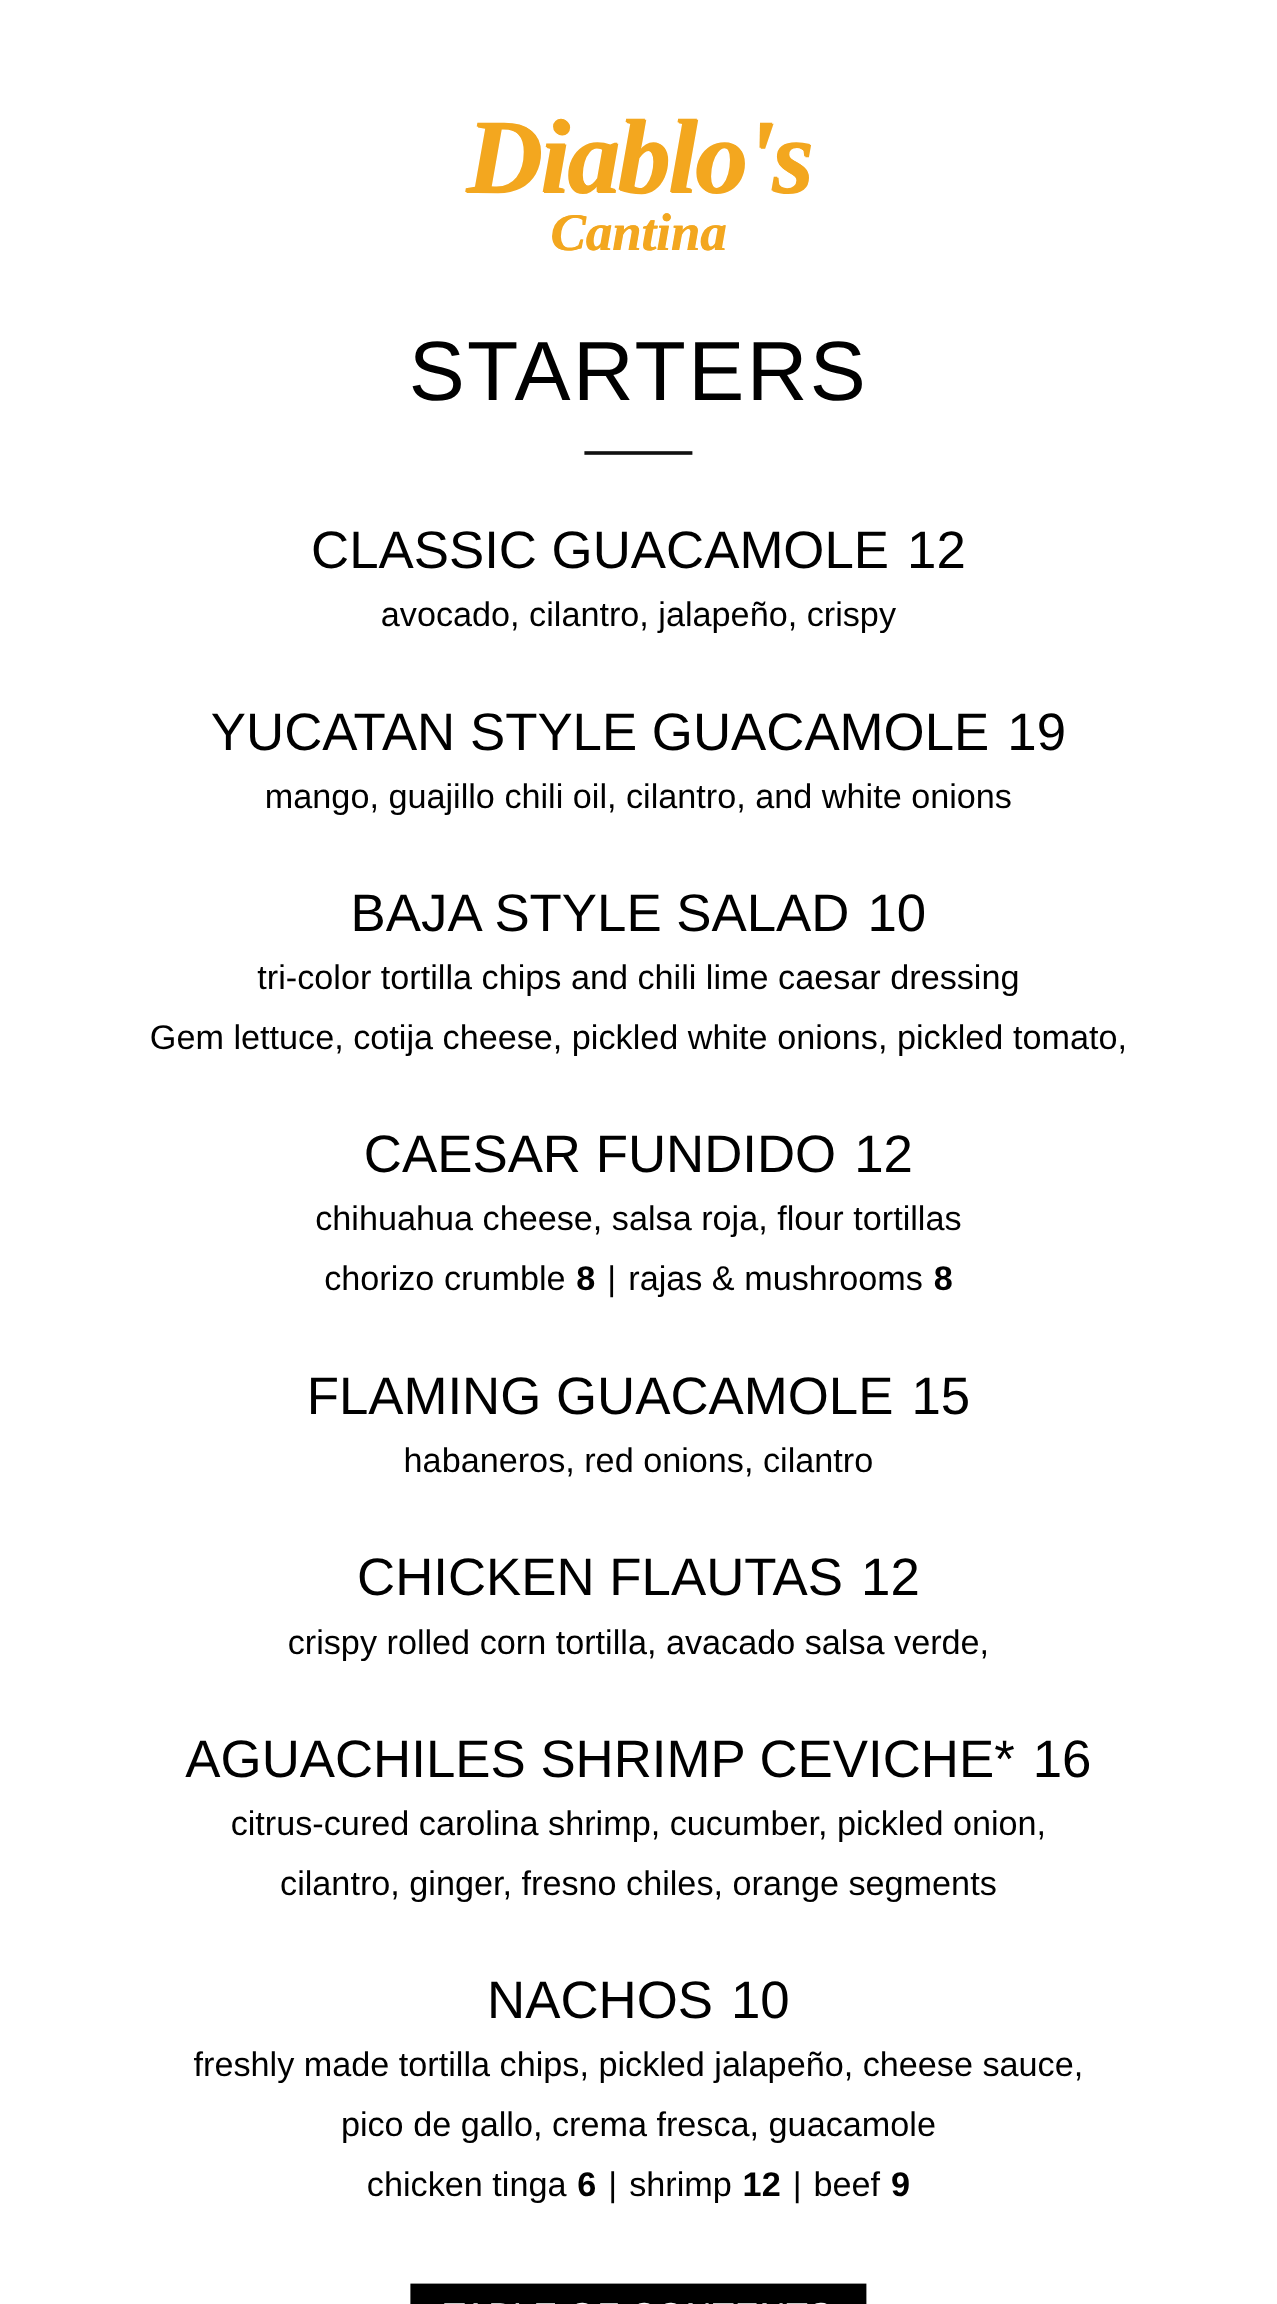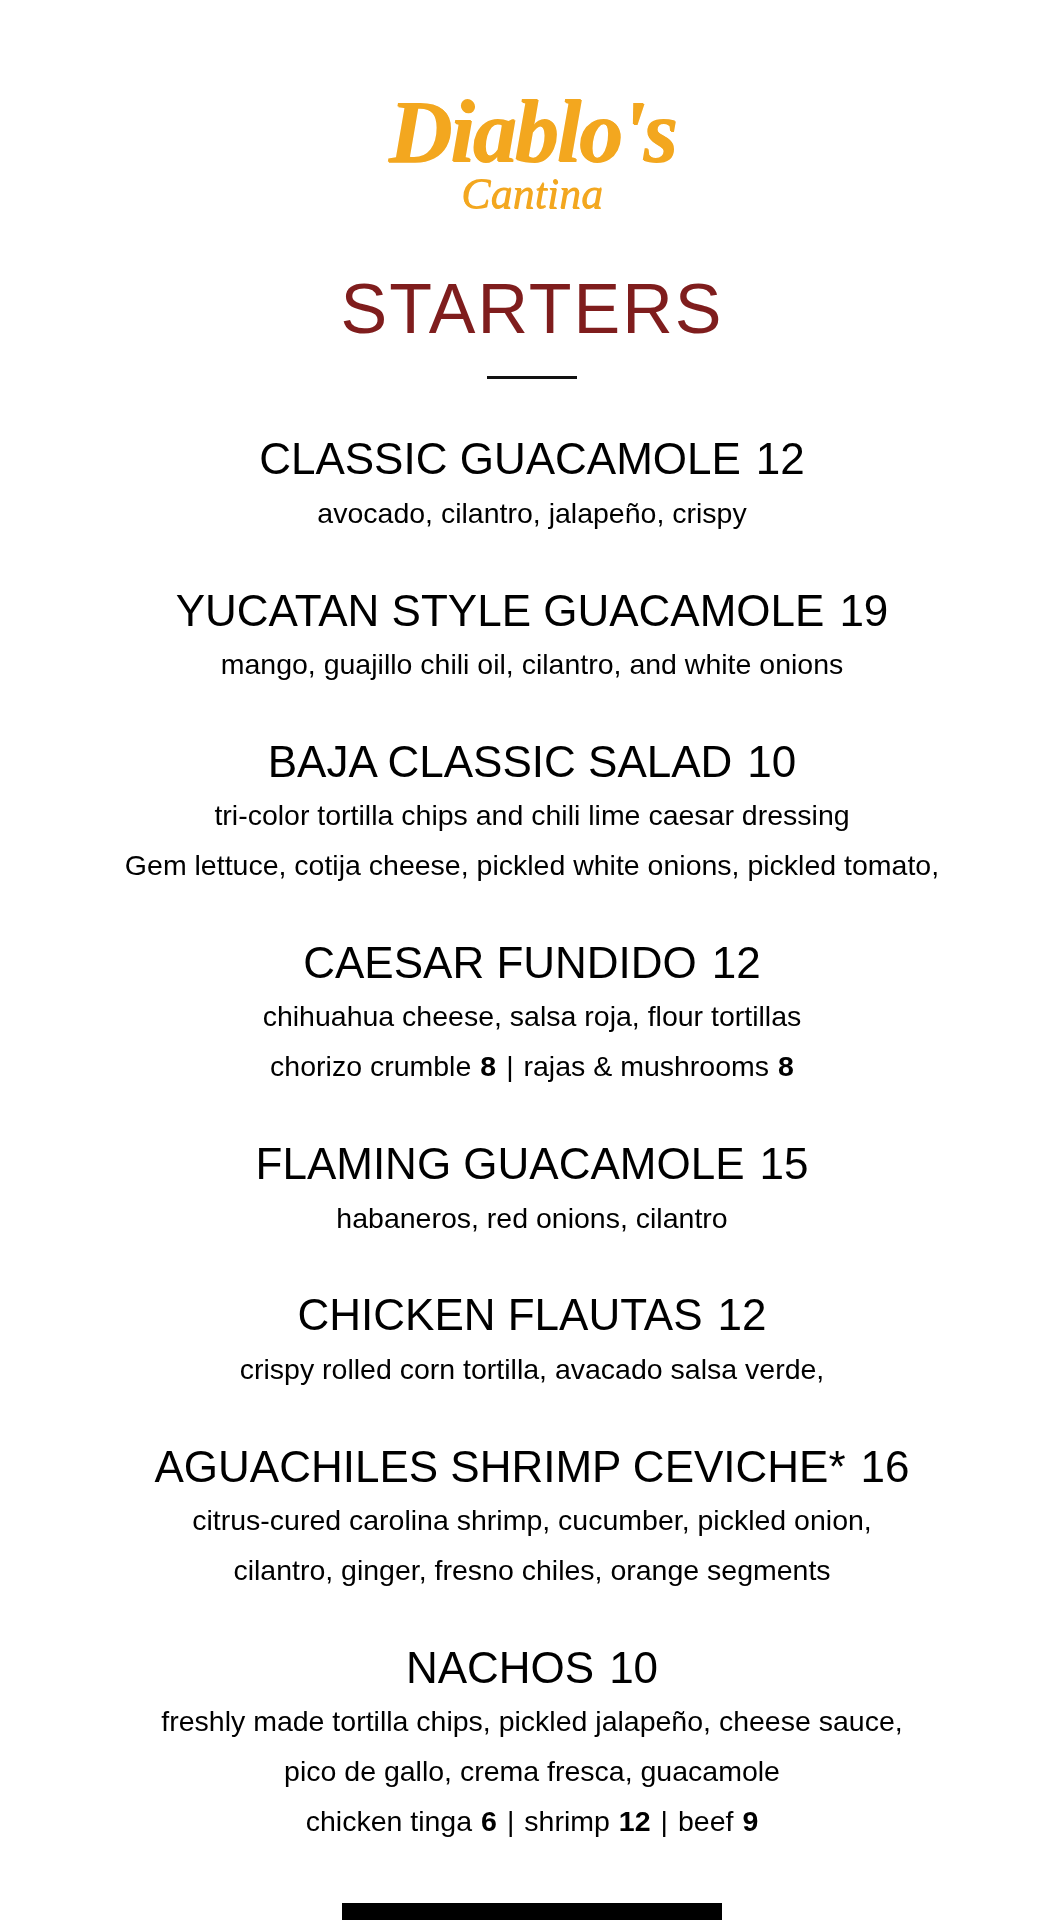--- a/index.html
+++ b/index.html
@@ -28,36 +28,36 @@
     font-weight: bold;
     font-size: 88px;
     letter-spacing: -2px;
     color: #F3A71F;
     text-shadow: 1px 1px 0 #F3A71F;
     line-height: 1.05;
   }
   .logo-sub {
     font-family: "Liberation Serif", serif;
     font-style: italic;
-    font-weight: normal;
+    font-weight: bold;
     font-size: 44px;
     color: #F3A71F;
     text-shadow: 0.5px 0.5px 0 #F3A71F;
     margin-top: -6px;
     line-height: 1;
   }
 
   
   .section-title {
     margin-top: 58px;
     font-size: 70px;
     font-weight: 400;
     letter-spacing: 2px;
     line-height: 1;
-    color: #7f1d1d;
+    color: #000000;
   }
   .divider {
     width: 90px;
     border: none;
     border-top: 3px solid #111;
     margin: 32px auto 50px auto;
   }
 
   
   .menu-list { }
@@ -110,21 +110,21 @@
   <div class="menu-list" id="menu-list">
       <div class="item">
         <div class="item-title"><span class="item-name">CLASSIC GUACAMOLE</span><span class="item-price">12</span></div>
         <div class="item-desc">avocado, cilantro, jalapeño, crispy</div>
       </div>
       <div class="item">
         <div class="item-title"><span class="item-name">YUCATAN STYLE GUACAMOLE</span><span class="item-price">19</span></div>
         <div class="item-desc">mango, guajillo chili oil, cilantro, and white onions</div>
       </div>
       <div class="item">
-        <div class="item-title"><span class="item-name">BAJA CLASSIC SALAD</span><span class="item-price">10</span></div>
+        <div class="item-title"><span class="item-name">BAJA STYLE SALAD</span><span class="item-price">10</span></div>
         <div class="item-desc">tri-color tortilla chips and chili lime caesar dressing</div>
         <div class="item-desc">Gem lettuce, cotija cheese, pickled white onions, pickled tomato,</div>
       </div>
       <div class="item">
         <div class="item-title"><span class="item-name">CAESAR FUNDIDO</span><span class="item-price">12</span></div>
         <div class="item-desc">chihuahua cheese, salsa roja, flour tortillas</div>
         <div class="item-desc"><span class="addon-label">chorizo crumble</span><span class="addon-price">8</span><span class="addon-sep">|</span><span class="addon-label">rajas &amp; mushrooms</span><span class="addon-price">8</span></div>
       </div>
       <div class="item">
         <div class="item-title"><span class="item-name">FLAMING GUACAMOLE</span><span class="item-price">15</span></div>

